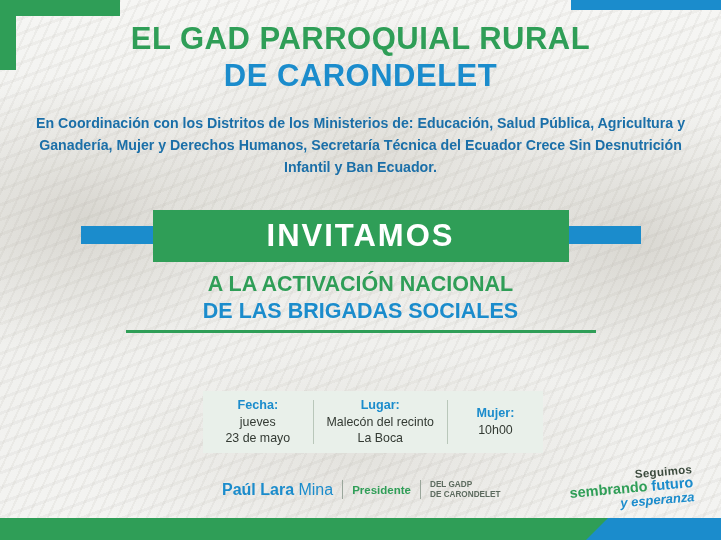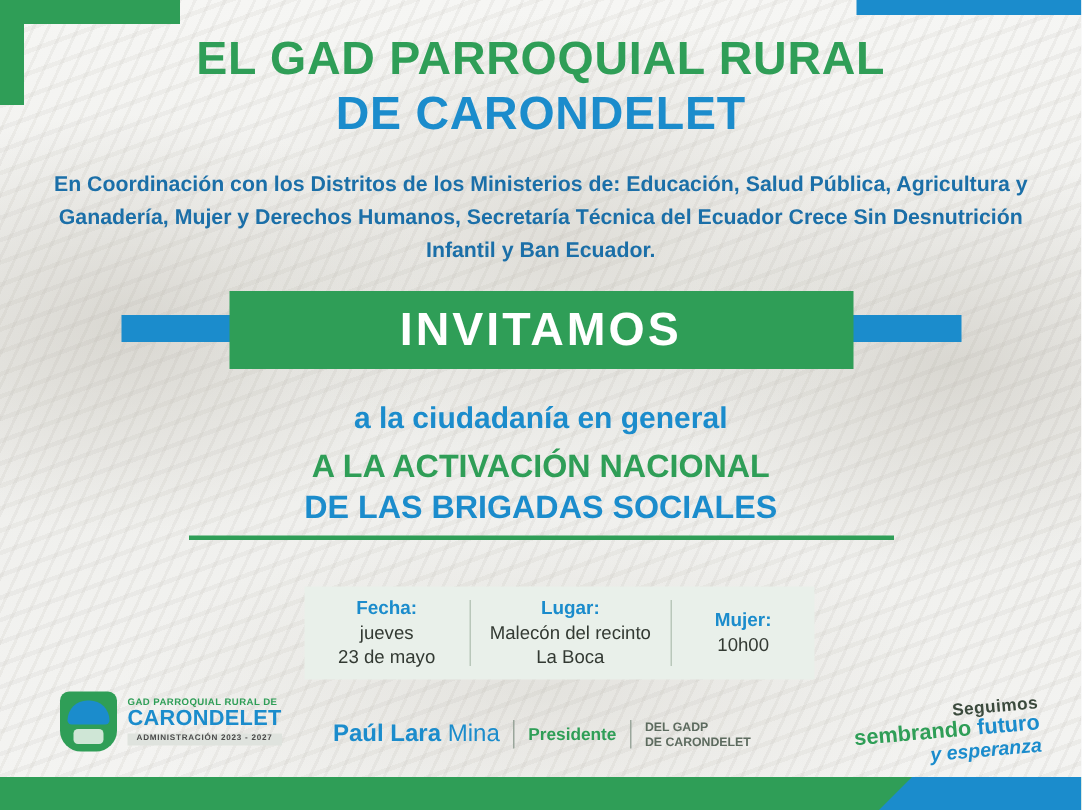--- a/index.html
+++ b/index.html
@@ -66,21 +66,21 @@
     width: 660px;
     text-align: center;
     font-size: 14.2px;
     font-weight: 700;
     color: #1b6fa8;
     line-height: 1.52;
   }
 
   .invitamos-wrap {
     position: relative;
-    margin: 16px auto 0;
+    margin: 32px auto 0;
     width: 560px; height: 54px;
   }
   .inv-bar-left, .inv-bar-right {
     position: absolute; top: 16px;
     height: 18px; width: 85px;
     background: #1b8ccc;
   }
   .inv-bar-left { left: 0; }
   .inv-bar-right { right: 0; }
   .inv-box {
@@ -239,21 +239,20 @@
     <div class="subtitle">En Coordinación con los Distritos  de los Ministerios de: Educación, Salud Pública, Agricultura y Ganadería, Mujer y Derechos Humanos, Secretaría Técnica del Ecuador Crece Sin Desnutrición Infantil y Ban Ecuador.</div>
 
     <div class="invitamos-wrap">
       <div class="inv-bar-left"></div>
       <div class="inv-bar-right"></div>
       <div class="inv-box">
         <span>INVITAMOS</span>
       </div>
     </div>
 
-    <div class="line-a">a la ciudadanía en general</div>
     <div class="line-b">A LA ACTIVACIÓN NACIONAL</div>
     <div class="line-c-wrap">
       <div class="line-c">DE LAS BRIGADAS SOCIALES</div>
       <div class="underline-bar"></div>
     </div>
   </div>
 
   <div class="details">
     <div class="det-col c1">
       <div class="det-head">Fecha:</div>
@@ -266,28 +265,20 @@
       <div class="det-line">Malecón del recinto</div>
       <div class="det-line">La Boca</div>
     </div>
     <div class="det-div"></div>
     <div class="det-col c3">
       <div class="det-head">Mujer:</div>
       <div class="det-line">10h00</div>
     </div>
   </div>
 
-  <div class="logo">
-    <div class="logo-mark"></div>
-    <div class="logo-text">
-      <div class="logo-t1">GAD PARROQUIAL RURAL DE</div>
-      <div class="logo-t2">CARONDELET</div>
-      <div class="logo-t3">ADMINISTRACIÓN 2023 - 2027</div>
-    </div>
-  </div>
 
   <div class="signature">
     <div class="sig-name">
       <span>Paúl Lara</span>
       <span class="light">Mina</span>
     </div>
     <div class="sig-sep"></div>
     <div class="sig-role">Presidente</div>
     <div class="sig-sep2"></div>
     <div class="sig-org">

